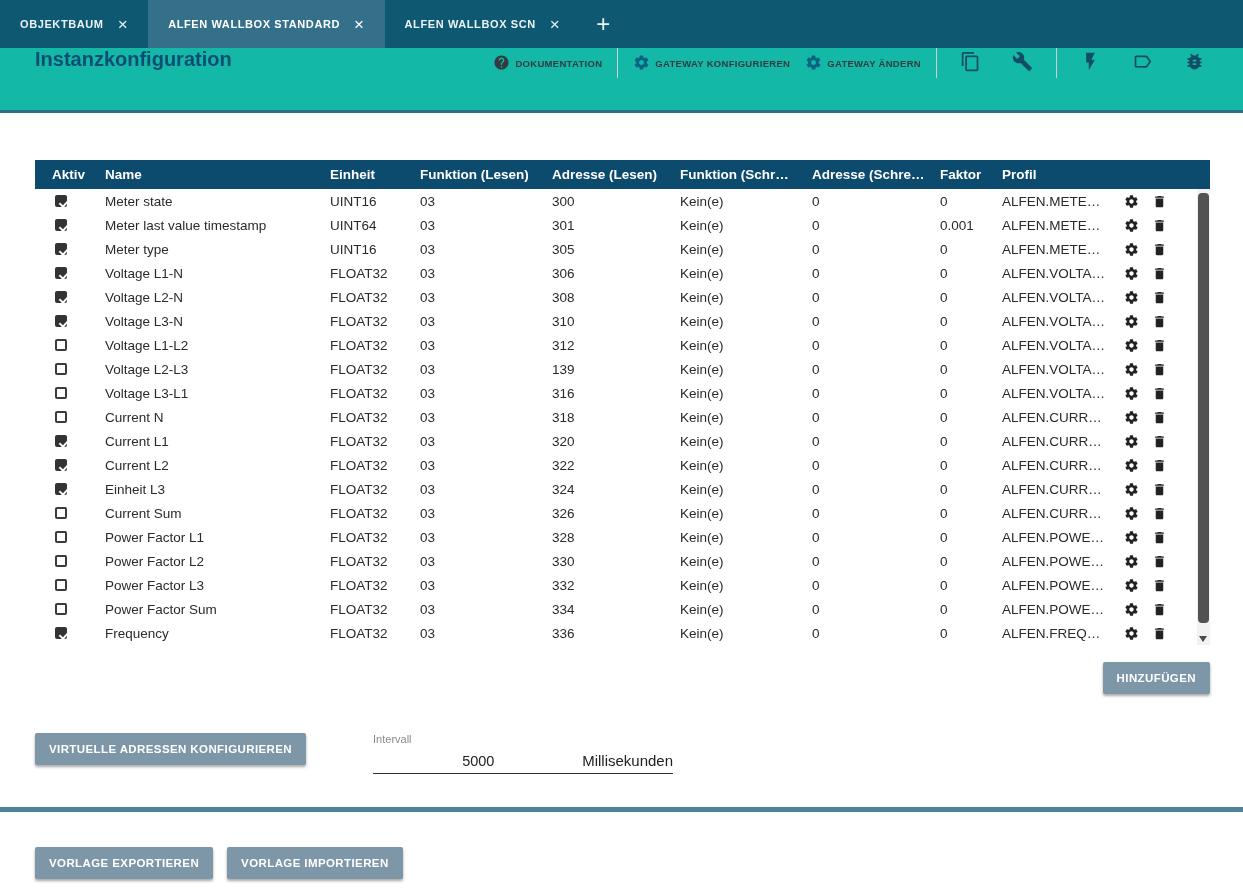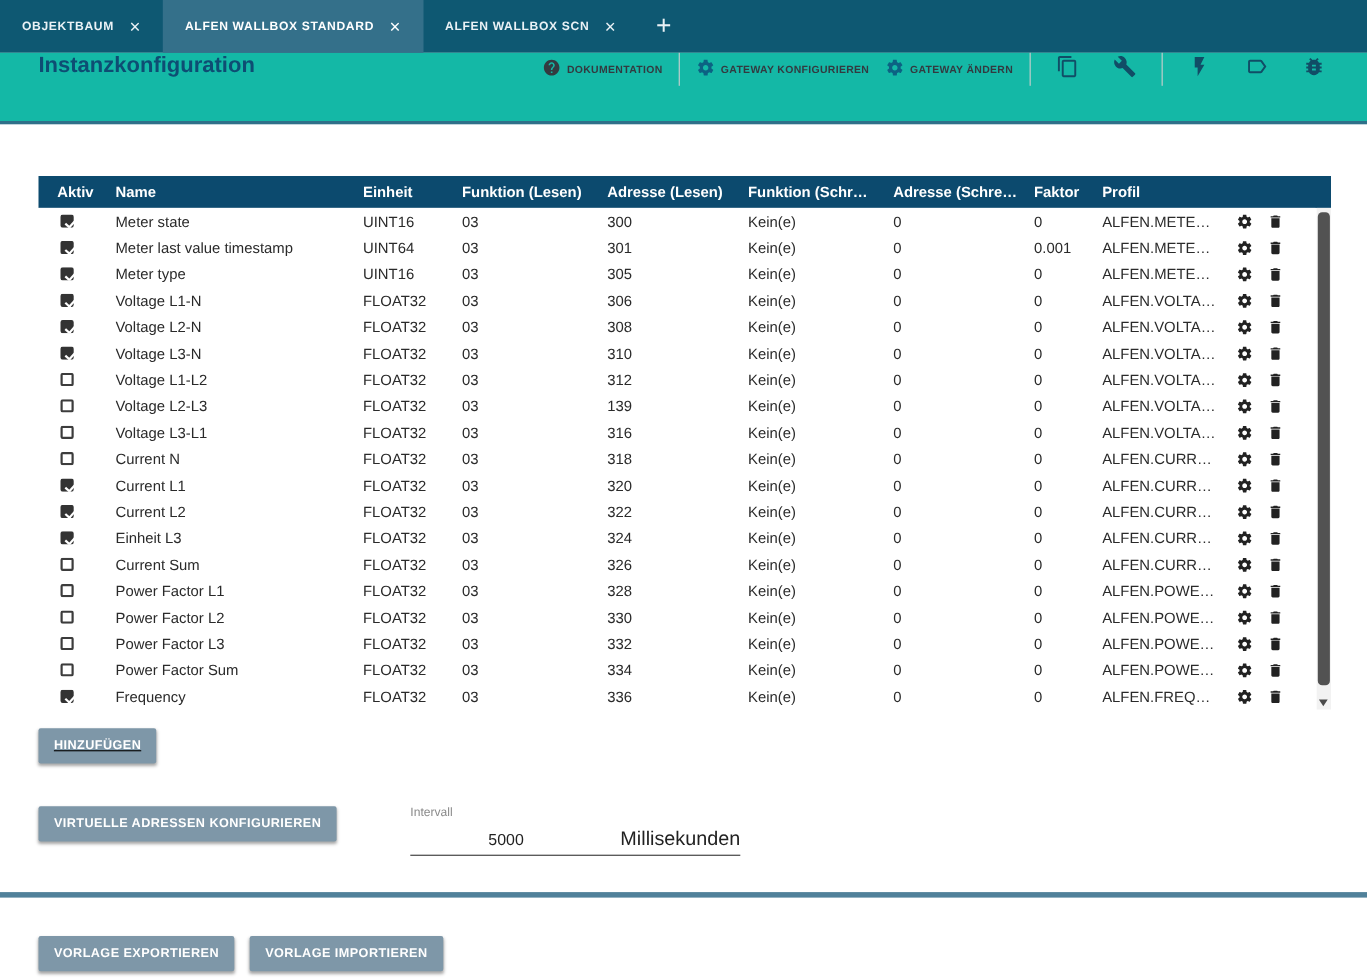--- a/index.html
+++ b/index.html
@@ -80,33 +80,33 @@
   }
 
   
   .btn {
     background:#7e97a8; color:#ffffff; border:none; border-radius:2px; cursor:pointer;
     height:32px; padding:0 14px; font-size:11.5px; font-weight:700; letter-spacing:.4px;
     font-family:"Liberation Sans", sans-serif;
     box-shadow:0 2px 3px rgba(0,0,0,.35);
     white-space:nowrap;
   }
-  .add-row { display:flex; margin-top:17px; width:1175px;text-decoration:underline; }
+  .add-row { display:flex; justify-content:flex-end; margin-top:17px; width:1175px; }
   .config-row { display:flex; align-items:flex-start; margin-top:39px; }
   .field { margin-left:67px; }
   .field .flabel { font-size:11px; color:#8a8a8a; display:block; margin-bottom:2px; }
   .input-line {
     width:300px; display:flex; justify-content:flex-end; align-items:baseline;
     border-bottom:1px solid #333; padding:5px 0 4px;
   }
   .interval-input {
     border:none; outline:none; font-size:14.5px; color:#222; width:120px; padding:0;
     font-family:"Liberation Sans", sans-serif; background:transparent;
   }
-  .unit { font-size:18px; color:#222; }
+  .unit { font-size:15px; color:#222; }
 
   .section-divider { height:5px; background:#50819a; margin-top:33px; }
   .bottom-bar { display:flex; gap:14px; padding:35px 0 0 35px; }
 </style>
 </head>
 <body>
 
 <div class="tabbar">
   <div class="tab">
     <span>OBJEKTBAUM</span>

